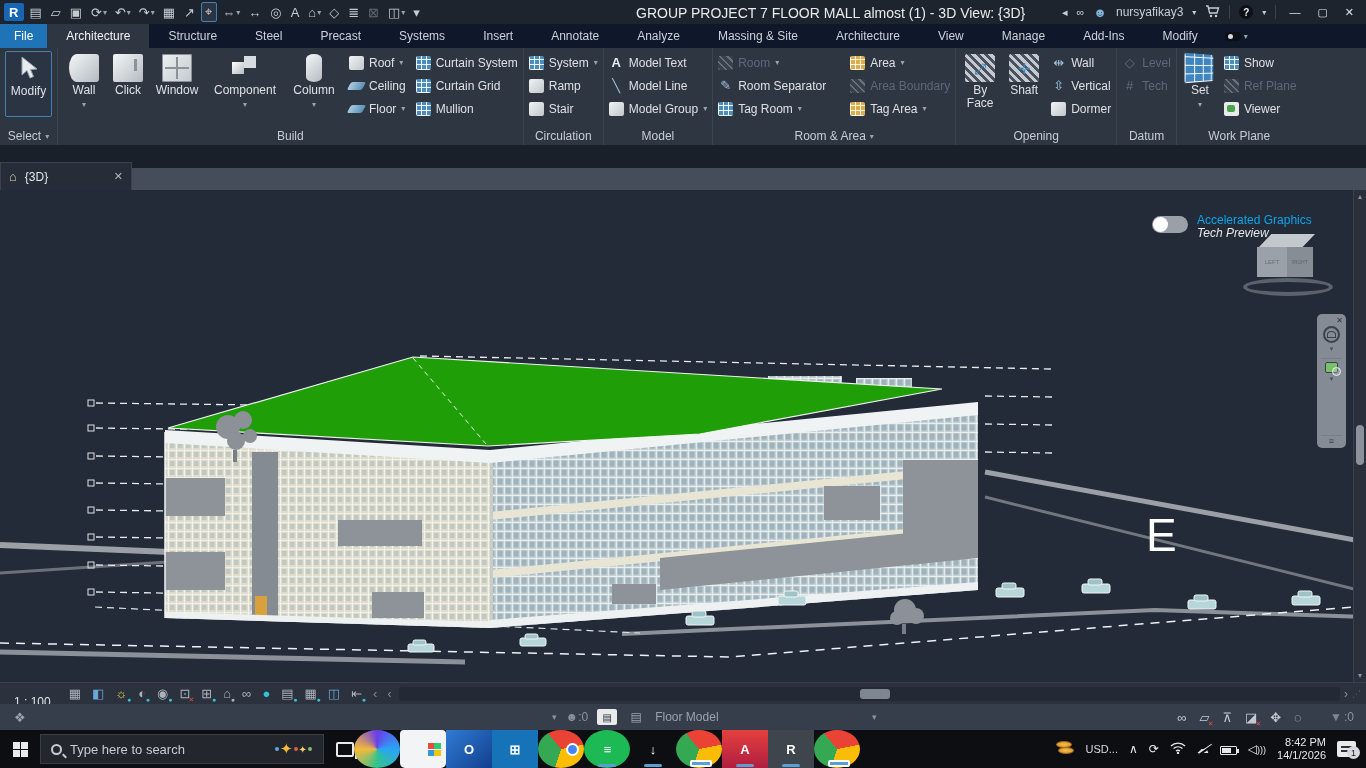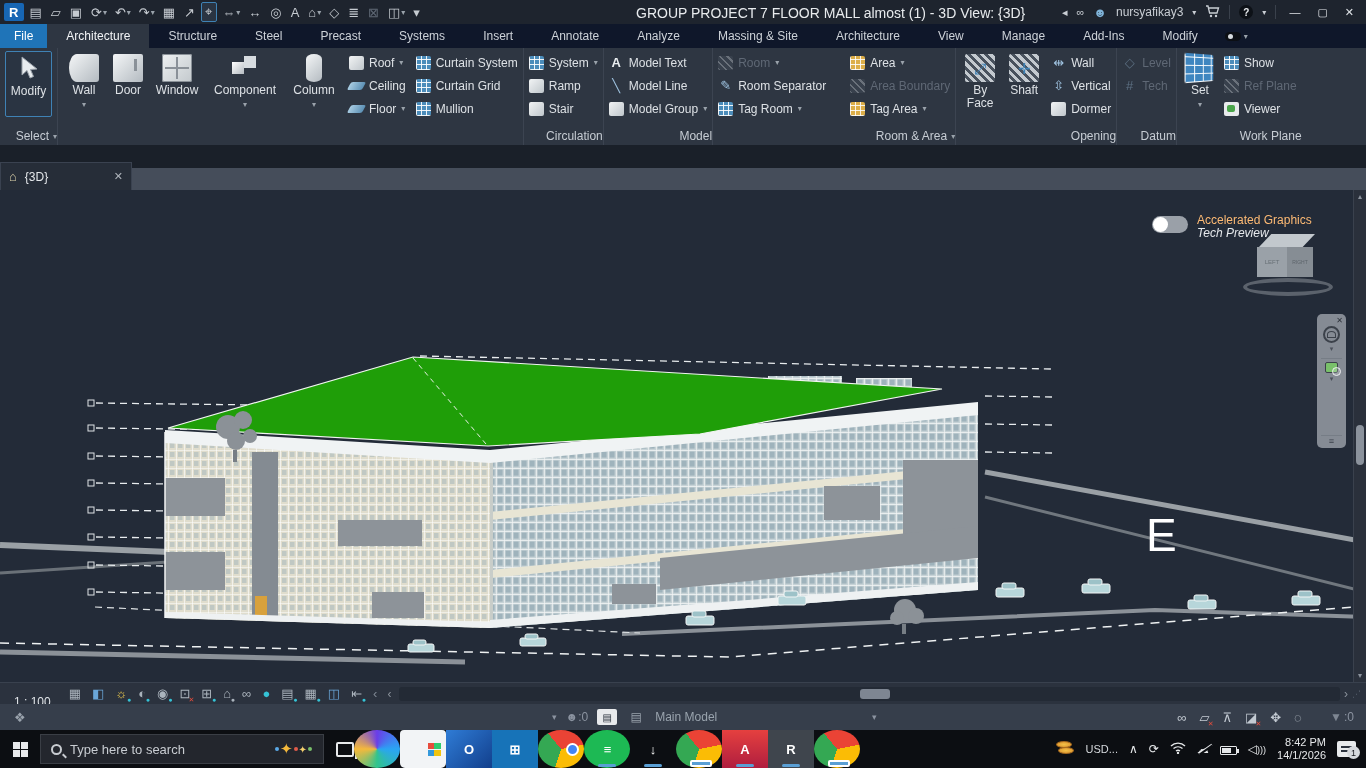--- a/index.html
+++ b/index.html
@@ -24,21 +24,21 @@
   .tab.file{background:#1f74b8;color:#fff;padding:0 14px}
   .tab.active{background:#2e3642;color:#f2f4f6}
   .tab-extra{display:flex;align-items:center;gap:3px;padding:0 8px}
   .tab-extra .pill{width:16px;height:9px;border-radius:5px;background:#0c0f14;position:relative}
   .tab-extra .pill::after{content:"";position:absolute;left:3px;top:2px;width:5px;height:5px;border-radius:50%;background:#d7dbdf}
   .tab-extra .dd{font-size:8px;color:#9aa2ab}
   
   .ribbon{height:97px;background:#2e3642;display:flex;color:#dde1e5;font-size:12px}
   .panel{display:flex;flex-direction:column;border-right:1px solid #3c4451}
   .panel-body{flex:1;display:flex;align-items:flex-start;padding:3px 5px 0 5px;gap:4px}
-  .panel-label{height:18px;display:flex;align-items:center;justify-content:flex-end;gap:4px;font-size:12px;color:#c6ccd3}
+  .panel-label{height:18px;display:flex;align-items:center;justify-content:center;gap:4px;font-size:12px;color:#c6ccd3}
   .panel-label .dd{font-size:8px;color:#9aa2ab}
   .bigbtn{display:flex;flex-direction:column;align-items:center;padding-top:3px;line-height:13px;text-align:center}
   .bigbtn .dd{font-size:8px;color:#9aa2ab;margin-top:1px}
   .smallcol{display:flex;flex-direction:column}
   .smallbtn{display:flex;align-items:center;gap:5px;height:23px;white-space:nowrap}
   .smallbtn .dd{font-size:8px;color:#9aa2ab}
   .grayed{color:#5f6875}
   .grayed .si,.grayed .bi{opacity:.4}
   
   .bi{width:30px;height:28px;margin-bottom:2px;border-radius:2px;position:relative;display:flex;align-items:center;justify-content:center;color:#3d81b5;font-size:15px}
@@ -67,21 +67,21 @@
   .vtab{width:132px;height:28px;background:#262d38;border:1px solid #3a4250;border-bottom:none;display:flex;align-items:center;gap:8px;padding:0 8px;color:#e4e7ea;font-size:12px}
   .vtab .home{font-size:13px;color:#d9cfa8}
   .vtab .x{margin-left:auto;color:#aeb4bb;font-size:11px}
   .tabfill{flex:1;height:22px;background:#454d5a}
   
   .viewport{position:relative;height:492px;background:#232b38;overflow:hidden}
   .viewport svg{position:absolute;inset:0}
   .accel{position:absolute;left:1152px;top:24px;display:flex;gap:9px;align-items:flex-start;z-index:3}
   .switch{width:36px;height:17px;border-radius:9px;background:#9aa0a8;position:relative;flex:none;margin-top:2px}
   .switch::after{content:"";position:absolute;left:1px;top:1px;width:15px;height:15px;border-radius:50%;background:#fff}
-  .accel-t1{font-size:12px;color:#fdba74;line-height:13px}
+  .accel-t1{font-size:12px;color:#0ea5e9;line-height:13px}
   .accel-t2{font-size:12px;color:#e6e9ec;font-style:italic;line-height:13px}
   .viewcube{position:absolute;left:1243px;top:42px;width:96px;height:70px;z-index:3}
   .vc-top{position:absolute;left:16px;top:2px;width:56px;height:13px;background:#c2c8cd;clip-path:polygon(22% 0,100% 0,78% 100%,0 100%)}
   .vc-l{position:absolute;left:14px;top:15px;width:30px;height:30px;background:#9aa1a8;display:flex;align-items:center;justify-content:center;font-size:6px;color:#686f76}
   .vc-r{position:absolute;left:44px;top:15px;width:26px;height:30px;background:#868d94;display:flex;align-items:center;justify-content:center;font-size:5px;color:#5d646b}
   .vc-ring{position:absolute;left:0;top:46px;width:90px;height:18px;border:4px solid #6f767d;border-radius:50%;opacity:.75}
   .navbar{position:absolute;left:1317px;top:124px;width:29px;height:134px;background:rgba(150,156,165,.85);border-radius:5px;display:flex;flex-direction:column;align-items:center;padding:2px 0;z-index:3;color:#343a43}
   .navbar .nx{align-self:flex-end;font-size:8px;margin-right:3px;color:#2e333b}
   .nav-wheel{width:17px;height:17px;border-radius:50%;border:2px solid #3b414a;margin-top:1px;display:flex;align-items:center;justify-content:center}
   .nav-wheel::after{content:"";width:7px;height:5px;border:1.5px solid #3b414a;border-radius:50% 50% 0 0}
@@ -353,21 +353,21 @@
 
   <div class="panel">
     <div class="panel-body">
       <div class="bigbtn" style="width:42px">
           <span class="bi blkw bi-wall"></span>
           <span>Wall</span>
           <span class="dd">▾</span>
         </div>
       <div class="bigbtn" style="width:38px">
           <span class="bi blkw bi-door"></span>
-          <span>Door</span>
+          <span>Click</span>
         </div>
       <div class="bigbtn" style="width:52px">
           <span class="bi bi-window"></span>
           <span>Window</span>
         </div>
       <div class="bigbtn" style="width:76px">
           <span class="bi bi-comp"></span>
           <span>Component</span>
           <span class="dd">▾</span>
         </div>
@@ -400,20 +400,23 @@
         <div class="smallbtn">
             <span class="si g-blue"></span>
             <span>Curtain Grid</span>
           </div>
         <div class="smallbtn">
             <span class="si g-blue"></span>
             <span>Mullion</span>
           </div>
       </div>
     </div>
+    <div class="panel-label">
+        <span>Build</span>
+      </div>
   </div>
 
   <div class="panel">
     <div class="panel-body">
       <div class="smallcol">
         <div class="smallbtn">
             <span class="si g-blue"></span>
             <span>System</span>
             <span class="dd">▾</span>
           </div>
@@ -804,21 +807,21 @@
   <span class="hs-corner">⋰</span>
 </div>
 
 <div class="statusbar">
   <span class="sb-picon">❖</span>
   <div class="sb-mid">
     <span style="font-size:9px">▾</span>
     <span class="wsic">☻<span>:0</span></span>
     <span class="sb-chip">▤</span>
     <span class="sb-chip2">▤</span>
-    <span class="sb-mm">Main Model</span>
+    <span class="sb-mm">Floor Model</span>
   </div>
   <span class="sb-mmdd">▾</span>
   <div class="sb-right">
 
       <span class="vcb-ic"><span>∞</span><span class="badge"></span></span>
 
       <span class="vcb-ic"><span>▱</span><span class="badge b-red">✕</span></span>
 
       <span class="vcb-ic"><span>⊼</span><span class="badge"></span></span>
 

